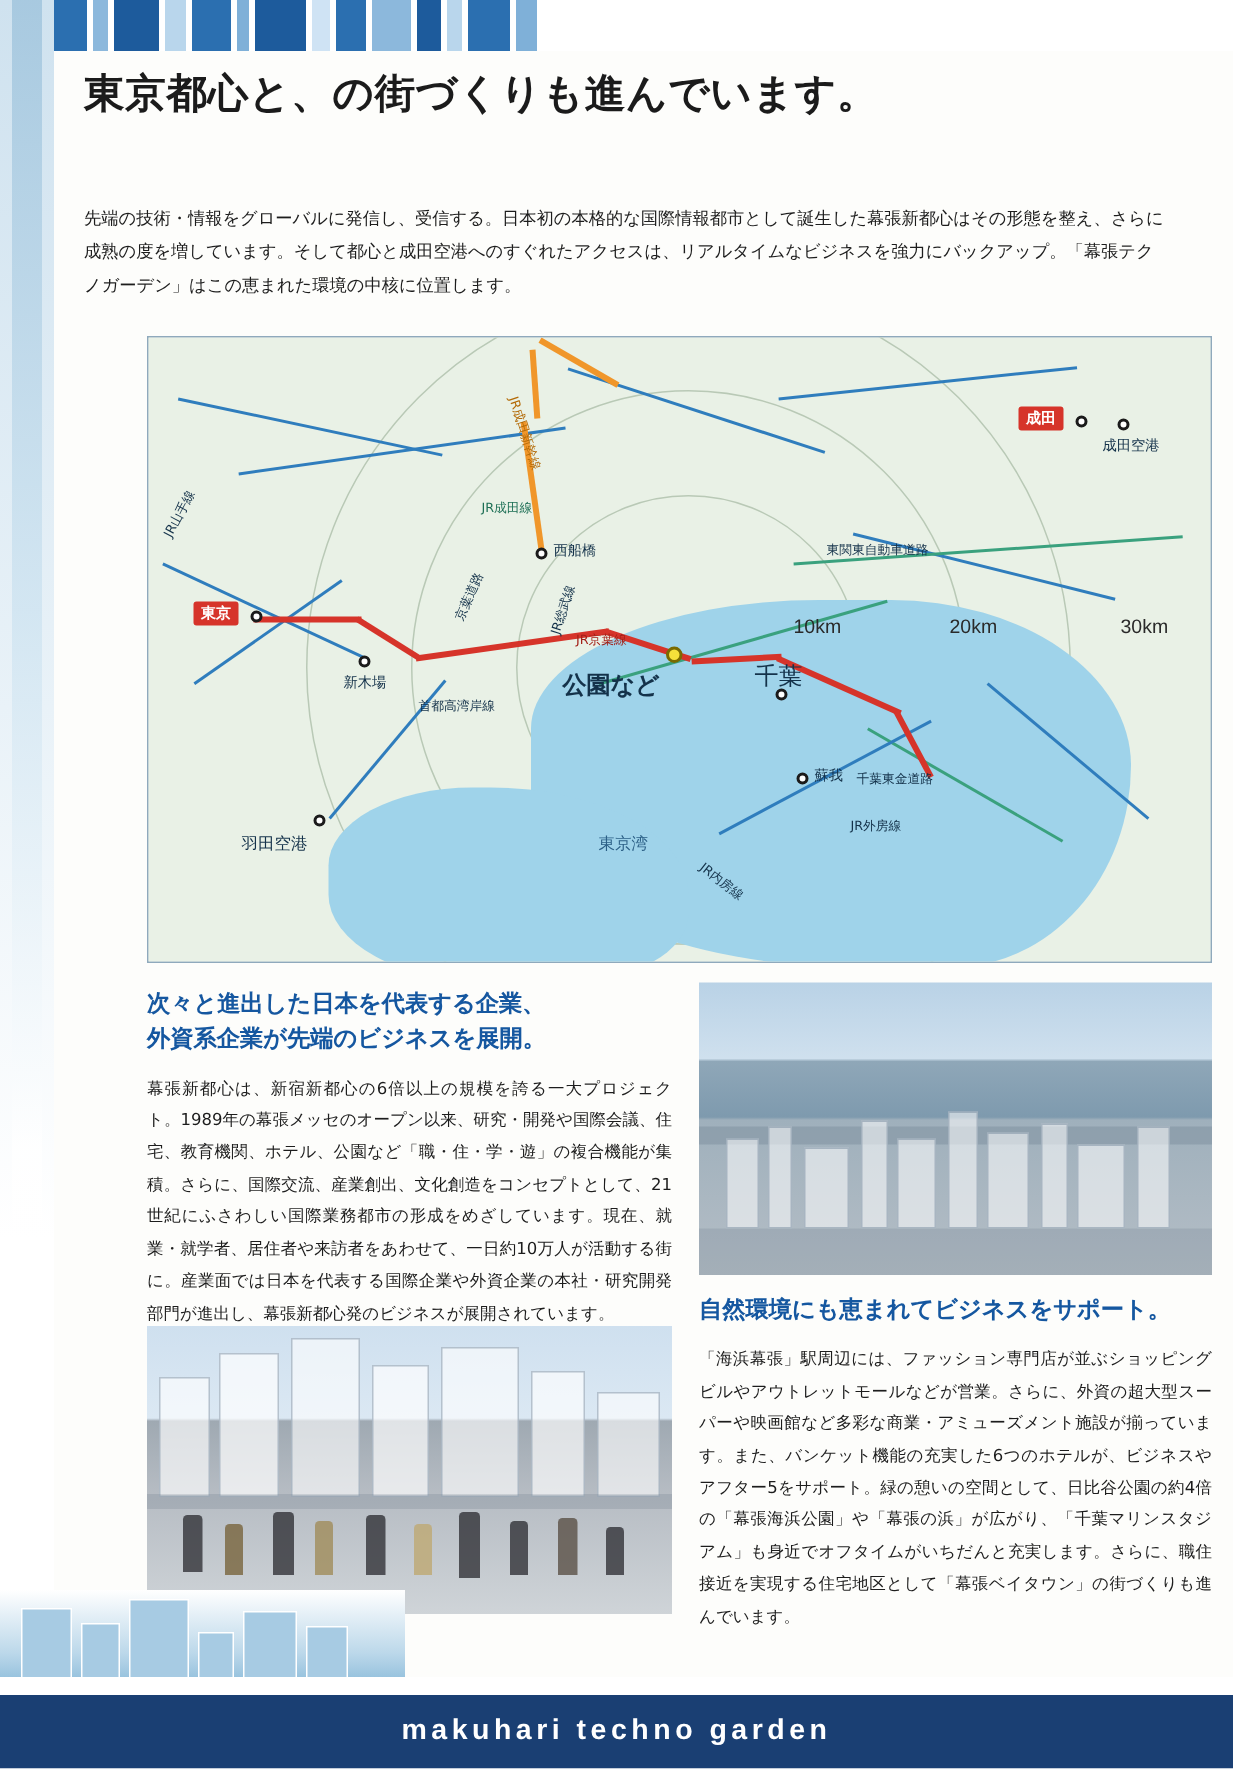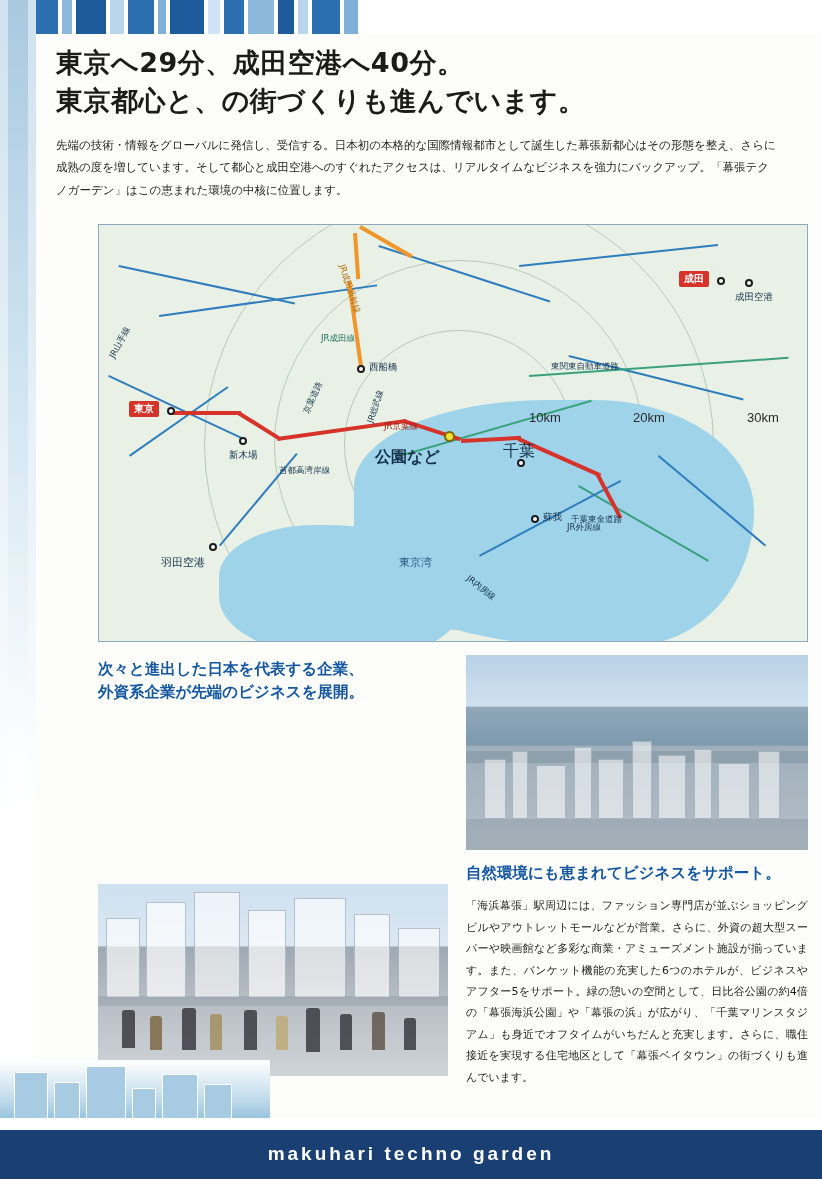--- a/index.html
+++ b/index.html
@@ -187,21 +187,20 @@
     <i style="left:172px;width:12px;background:#cfe3f4;"></i>
     <i style="left:188px;width:20px;background:#2b6fb0;"></i>
     <i style="left:212px;width:26px;background:#8cb8dc;"></i>
     <i style="left:242px;width:16px;background:#1d5b9c;"></i>
     <i style="left:262px;width:10px;background:#b9d6ec;"></i>
     <i style="left:276px;width:28px;background:#2b6fb0;"></i>
     <i style="left:308px;width:14px;background:#7fb0d8;"></i>
   </div>
 
   <div class="headline">
-    <div>東京へ29分、成田空港へ40分。</div>
     <div>東京都心と、の街づくりも進んでいます。</div>
   </div>
 
   <div class="lead">先端の技術・情報をグローバルに発信し、受信する。日本初の本格的な国際情報都市として誕生した幕張新都心はその形態を整え、さらに成熟の度を増しています。そして都心と成田空港へのすぐれたアクセスは、リアルタイムなビジネスを強力にバックアップ。「幕張テクノガーデン」はこの恵まれた環境の中核に位置します。</div>
 
   <div class="map-wrap">
     <div class="map-land"></div>
 
     <div class="ring" style="left:245px;top:105px;width:230px;height:230px;"></div>
     <div class="ring" style="left:175px;top:35px;width:370px;height:370px;"></div>
@@ -269,21 +268,21 @@
 
     <div class="rail-tag o" style="left:248px;top:38px;transform:rotate(72deg);transform-origin:0 0;">JR成田新幹線</div>
     <div class="rail-tag g" style="left:222px;top:108px;">JR成田線</div>
     <div class="rail-tag" style="left:266px;top:196px;transform:rotate(-72deg);transform-origin:0 0;">JR総武線</div>
     <div class="rail-tag r" style="left:285px;top:196px;">JR京葉線</div>
     <div class="rail-tag" style="left:8px;top:130px;transform:rotate(-62deg);transform-origin:0 0;">JR山手線</div>
     <div class="rail-tag" style="left:202px;top:186px;transform:rotate(-66deg);transform-origin:0 0;">京葉道路</div>
     <div class="rail-tag" style="left:180px;top:240px;">首都高湾岸線</div>
     <div class="rail-tag" style="left:452px;top:136px;">東関東自動車道路</div>
     <div class="rail-tag" style="left:472px;top:289px;">千葉東金道路</div>
-    <div class="rail-tag" style="left:468px;top:297px;">JR外房線</div>
+    <div class="rail-tag" style="left:468px;top:320px;">JR外房線</div>
     <div class="rail-tag" style="left:372px;top:348px;transform:rotate(38deg);transform-origin:0 0;">JR内房線</div>
   </div>
 
   <div class="photo photo-city">
     <div class="ph-dark" style="left:0;top:96px;width:342px;height:12px;opacity:.35;"></div>
     <div class="ph-build" style="left:18px;top:104px;width:22px;height:60px;"></div>
     <div class="ph-build" style="left:46px;top:96px;width:16px;height:68px;"></div>
     <div class="ph-build" style="left:70px;top:110px;width:30px;height:54px;"></div>
     <div class="ph-build" style="left:108px;top:92px;width:18px;height:72px;"></div>
     <div class="ph-build" style="left:132px;top:104px;width:26px;height:60px;"></div>
@@ -314,20 +313,21 @@
     <div class="ph-person" style="left:242px;top:130px;width:12px;height:36px;"></div>
     <div class="ph-person" style="left:274px;top:128px;width:13px;height:38px;background:rgba(90,80,70,.8);"></div>
     <div class="ph-person" style="left:306px;top:134px;width:12px;height:32px;"></div>
   </div>
 
   <div class="col-left">
     <div class="subhead">
       <div>次々と進出した日本を代表する企業、</div>
       <div>外資系企業が先端のビジネスを展開。</div>
     </div>
+    <div class="body-text">幕張新都心は、新宿新都心の6倍以上の規模を誇る一大プロジェクト。1989年の幕張メッセのオープン以来、研究・開発や国際会議、住宅、教育機関、ホテル、公園など「職・住・学・遊」の複合機能が集積。さらに、国際交流、産業創出、文化創造をコンセプトとして、21世紀にふさわしい国際業務都市の形成をめざしています。現在、就業・就学者、居住者や来訪者をあわせて、一日約10万人が活動する街に。産業面では日本を代表する国際企業や外資企業の本社・研究開発部門が進出し、幕張新都心発のビジネスが展開されています。</div>
   </div>
 
   <div class="col-right" style="top:862px;">
     <div class="subhead">
       <div>自然環境にも恵まれてビジネスをサポート。</div>
     </div>
     <div class="body-text">「海浜幕張」駅周辺には、ファッション専門店が並ぶショッピングビルやアウトレットモールなどが営業。さらに、外資の超大型スーパーや映画館など多彩な商業・アミューズメント施設が揃っています。また、バンケット機能の充実した6つのホテルが、ビジネスやアフター5をサポート。緑の憩いの空間として、日比谷公園の約4倍の「幕張海浜公園」や「幕張の浜」が広がり、「千葉マリンスタジアム」も身近でオフタイムがいちだんと充実します。さらに、職住接近を実現する住宅地区として「幕張ベイタウン」の街づくりも進んでいます。</div>
   </div>
 
   <div class="bottom-city">

